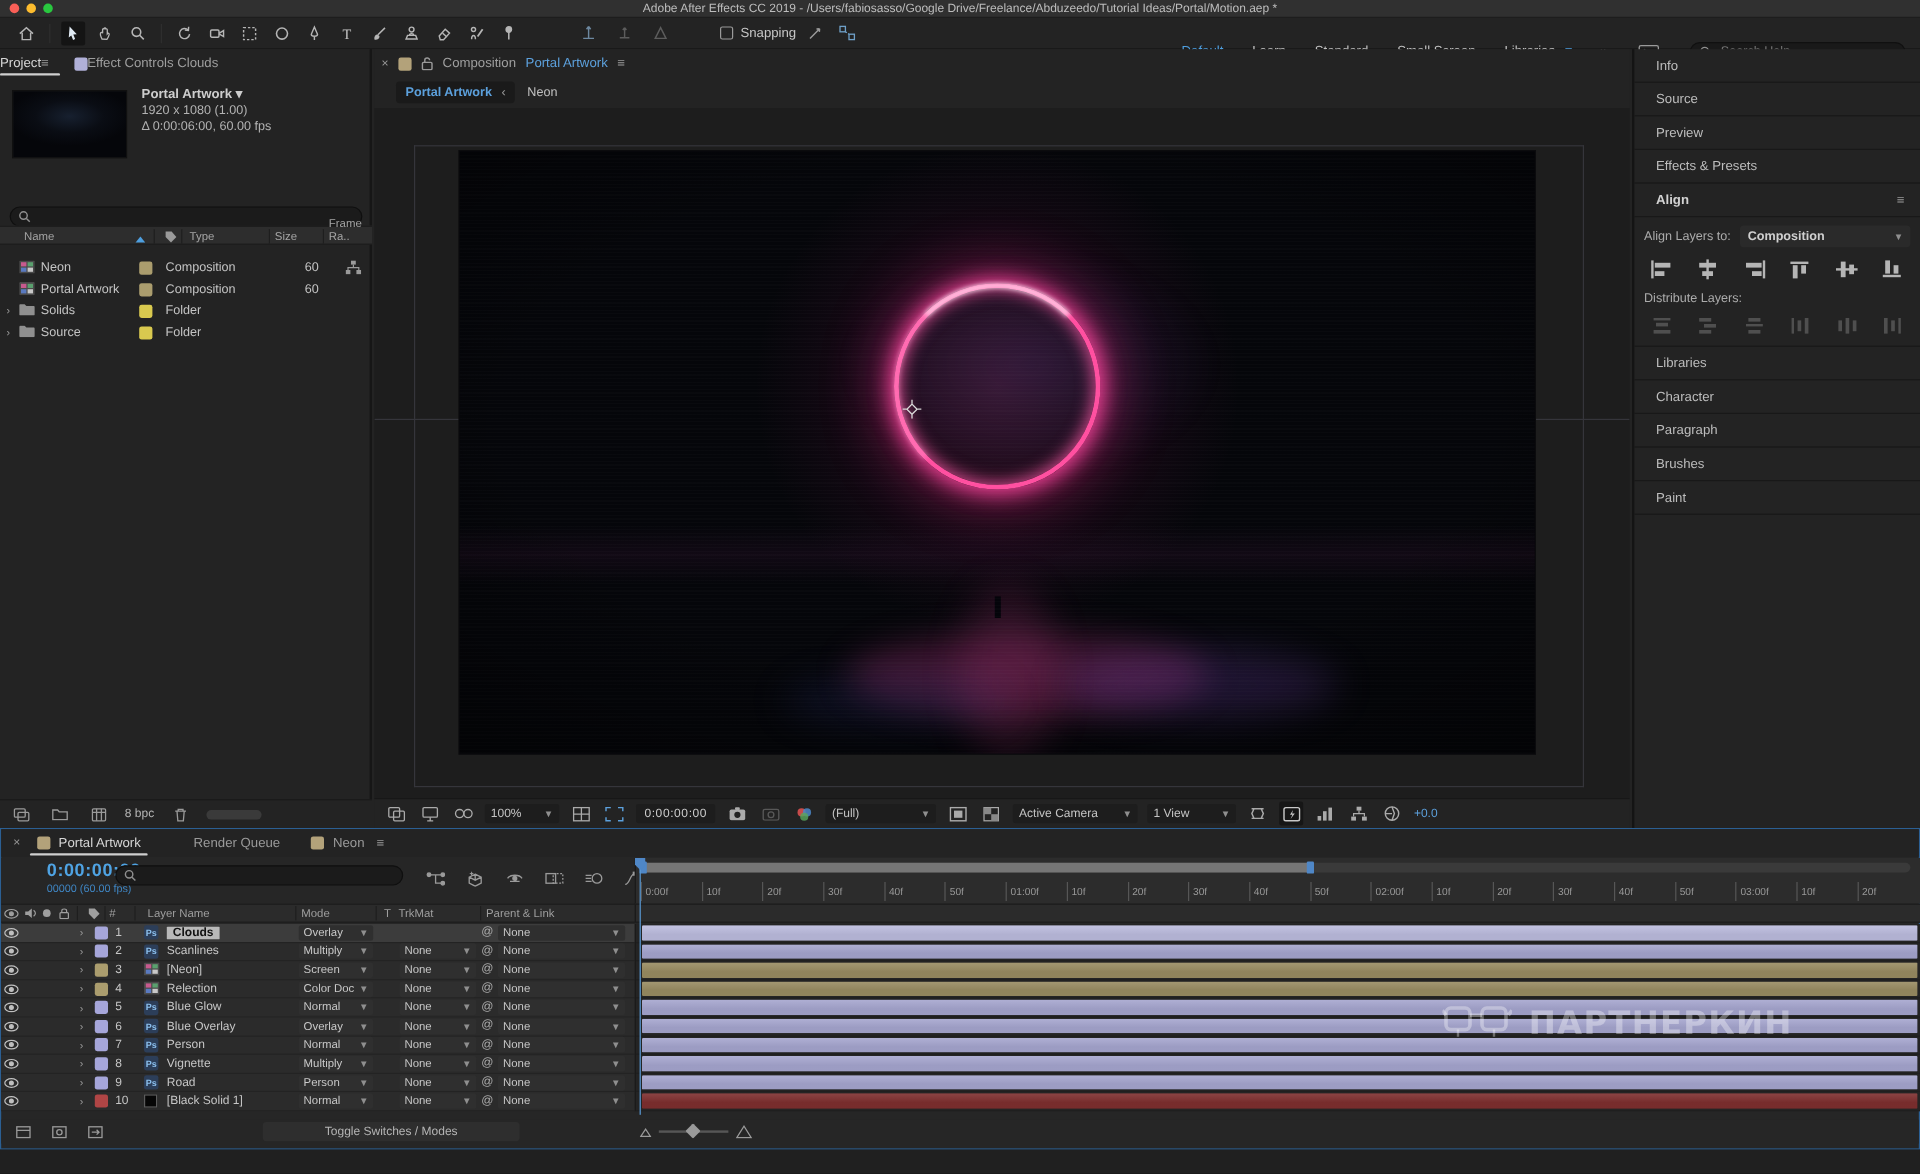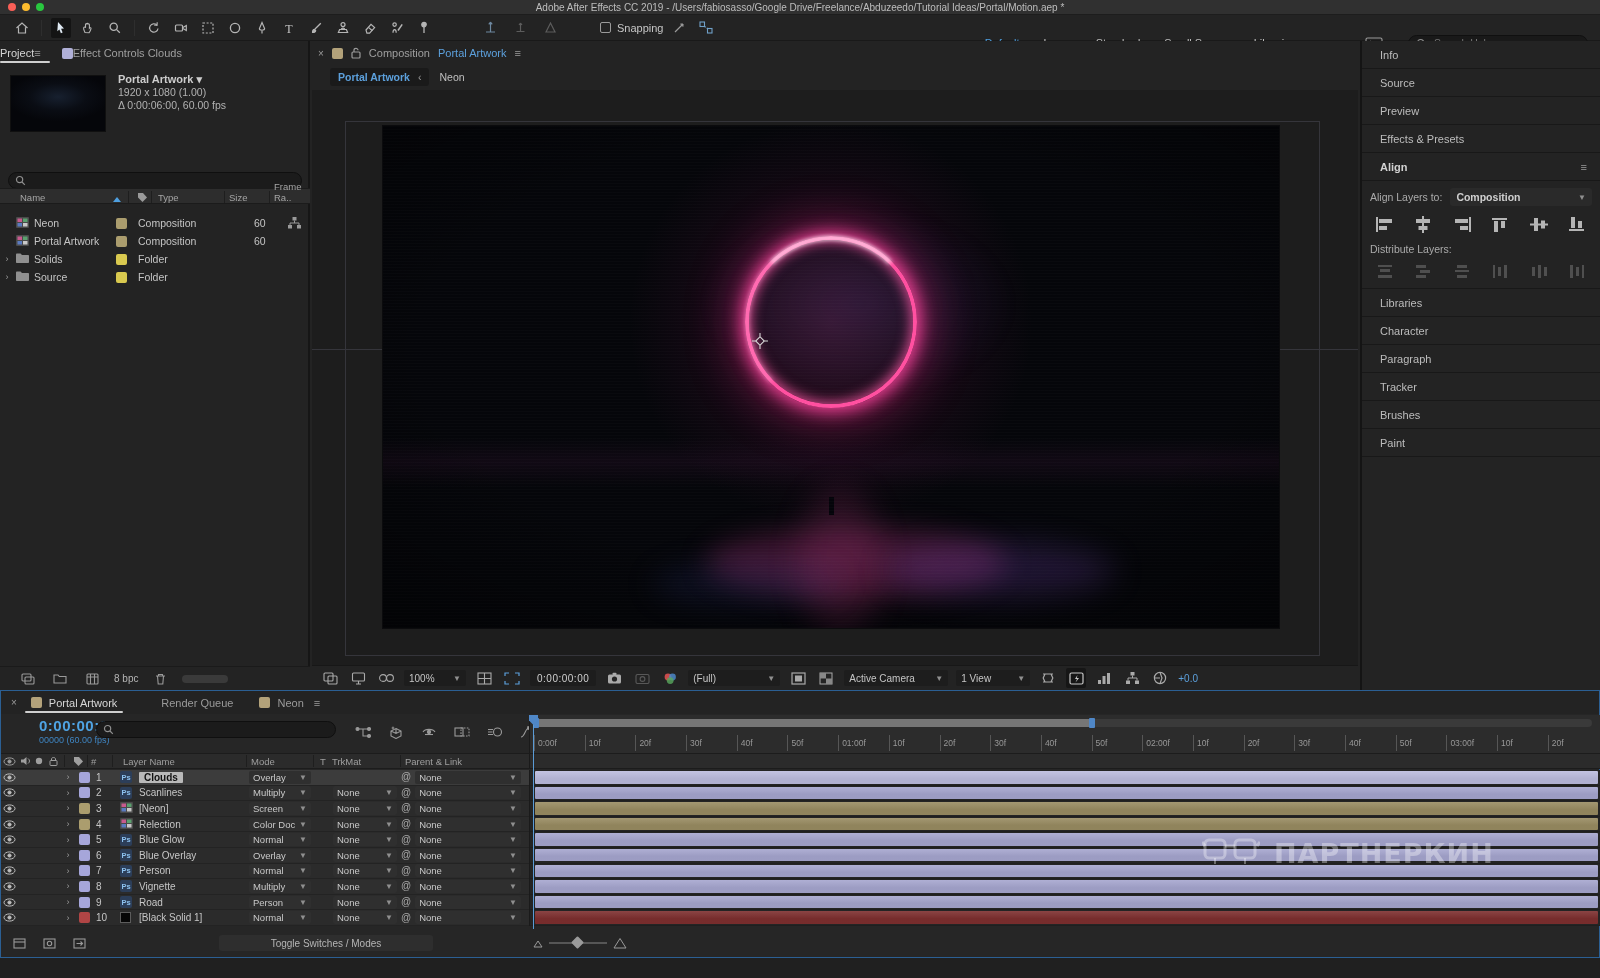--- a/index.html
+++ b/index.html
@@ -69,21 +69,21 @@
   .pc-name{flex:1;overflow:hidden;white-space:nowrap;}
   .pj-rowname{display:inline-block;}
   .pc-label{width:26px;flex:none;display:flex;justify-content:flex-start;padding-left:4px;}
   .labelsw{width:11px;height:11px;border-radius:2px;}
   .pc-type{width:72px;flex:none;}
   .pc-size{width:44px;flex:none;}
   .pc-fr{width:34px;flex:none;}
   .pc-net{width:22px;flex:none;}
   .colsep{width:1px;height:12px;background:#1e1e1e;flex:none;}
   .pj-bottom{left:0;top:625px;width:310px;height:24px;border-top:1px solid #1a1a1a;background:#232323;
-             display:flex;align-items:center;gap:12px;padding-left:18px;font-size:10px;color:#b5b5b5;}
+             display:flex;align-items:center;gap:12px;padding-left:8px;font-size:10px;color:#b5b5b5;}
   .pill{width:46px;height:8px;background:#3a3a3a;border-radius:4px;}
 
   
   .viewer{left:312px;top:41px;width:1046px;height:649px;background:#232323;}
   .vtabs{padding-left:6px;gap:8px;}
   .v-comp-label{color:#9f9f9f;}
   .v-comp-name{color:#5ca0dc;}
   .crumbs{height:24px;display:flex;align-items:center;padding-left:18px;font-size:10.5px;gap:10px;}
   .crumb-pill{background:#1a1a1a;border-radius:3px;height:18px;display:flex;align-items:center;gap:8px;padding:0 8px;}
   .crumb-cur{color:#5ca0dc;font-weight:bold;}
@@ -868,23 +868,20 @@
     <div class="sb-head">
           <span>Libraries</span>
         </div>
         <div class="sb-head">
           <span>Character</span>
         </div>
         <div class="sb-head">
           <span>Paragraph</span>
         </div>
         <div class="sb-head">
-          <span>Tracker</span>
-        </div>
-        <div class="sb-head">
           <span>Brushes</span>
         </div>
         <div class="sb-head">
           <span>Paint</span>
         </div>
       </div>
   </div>
 
   <div class="abs timeline">
     <div class="tl-tabs">

